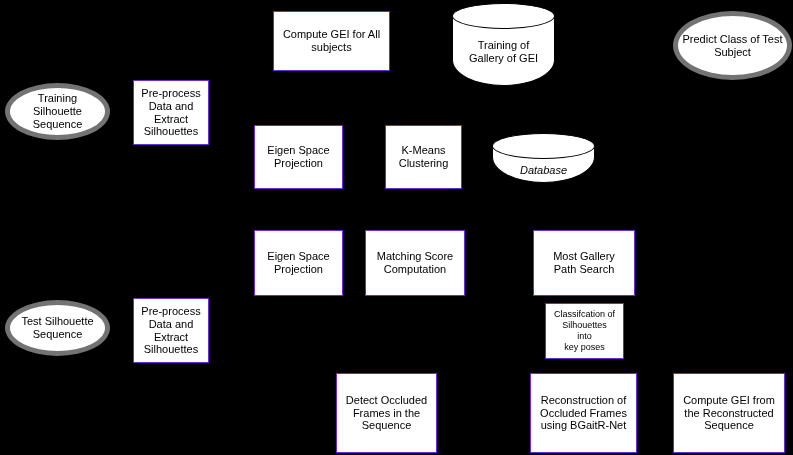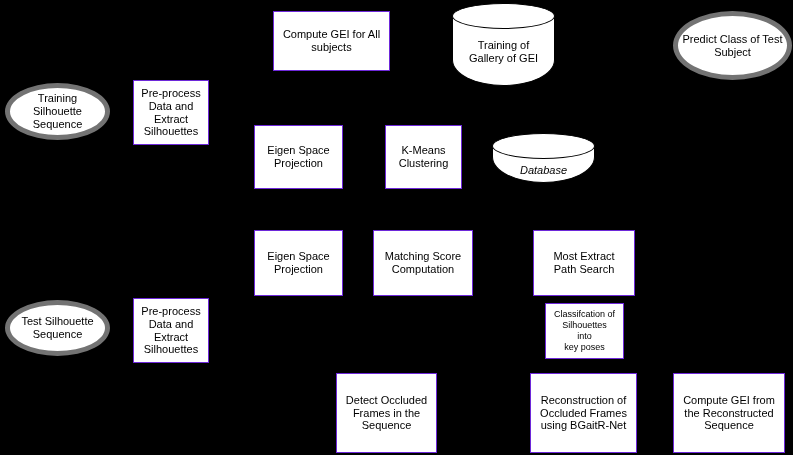--- a/index.html
+++ b/index.html
@@ -147,27 +147,27 @@
       <div class="cyl-top" style="height:26px;"></div>
     </div>
     <span class="cyl-label" style="top:31px;font-style:italic;">Database</span>
   </div>
 
   <div class="node rect" style="left:254px; top:230px; width:89px; height:66px;">
     <span class="lbl">Eigen Space
 Projection</span>
   </div>
 
-  <div class="node rect" style="left:373px; top:230px; width:100px; height:66px;">
+  <div class="node rect" style="left:365px; top:230px; width:100px; height:66px;">
     <span class="lbl">Matching Score
 Computation</span>
   </div>
 
   <div class="node rect" style="left:533px; top:230px; width:102px; height:66px;">
-    <span class="lbl">Most Extract
+    <span class="lbl">Most Gallery
 Path Search</span>
   </div>
 
   <div class="node ellipse" style="left:5px; top:300px; width:105px; height:56px;">
     <span class="lbl">Test Silhouette
 Sequence</span>
   </div>
 
   <div class="node rect" style="left:133px; top:298px; width:76px; height:65px;">
     <span class="lbl">Pre-process

